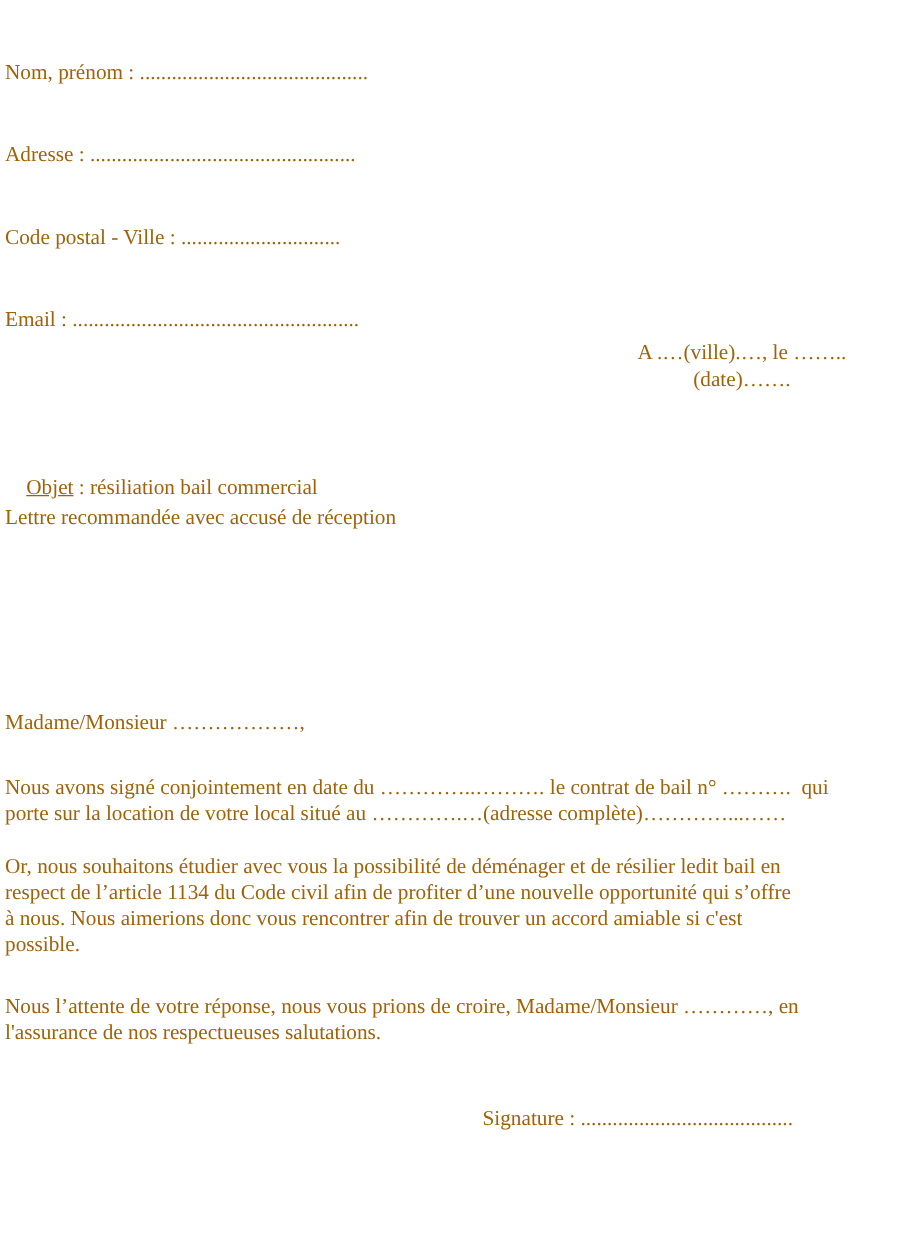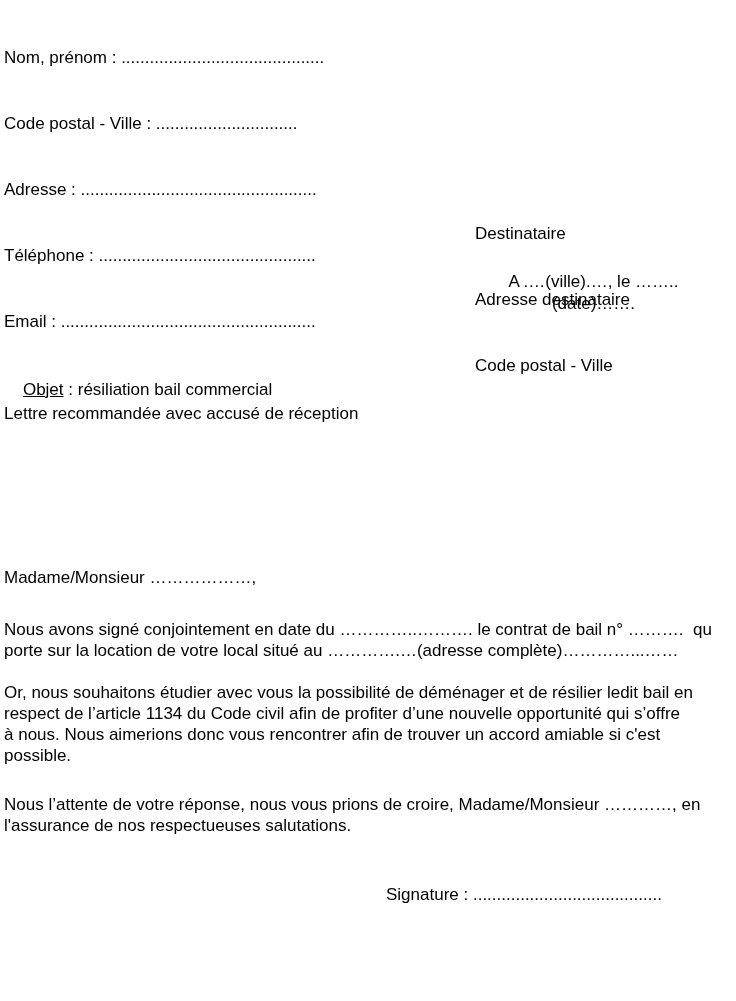--- a/index.html
+++ b/index.html
@@ -1,22 +1,22 @@
 <!DOCTYPE html>
 <html><head>
 <meta charset="utf-8">
 <style>
   html, body { margin: 0; padding: 0; background: #ffffff; }
   .page {
     position: relative;
     width: 712px;
     height: 1001px;
     background: #ffffff;
-    color: #000000;
-    font-family: Liberation Sans, sans-serif;
+    color: #a16207;
+    font-family: Liberation Serif, serif;
     overflow: hidden;
   }
   .abs { position: absolute; white-space: pre-wrap; }
   .addr { font-size: 17px; line-height: 22px; }
   .body-text { font-size: 17px; line-height: 21px; }
   .sender-block   { left: 4px;  top: 3px; }
   .recipient-block{ left: 475px; top: 179px; }
   .date-line      { left: 475px; top: 271px; text-align: center; }
   .subject-line   { left: 4px;  top: 358px; }
   .subject-label  { text-decoration: underline; }
@@ -27,31 +27,25 @@
   .para-3         { left: 4px;  top: 794px; width: 732px; }
   .signature-line { left: 386px; top: 884px; }
 </style>
 </head>
 <body>
 
 <div class="page">
 
   <div class="abs addr sender-block">
     <div>Nom, prénom : ...........................................</div>
+    <div>Adresse : ..................................................</div>
     <div>Code postal - Ville : ..............................</div>
-    <div>Adresse : ..................................................</div>
-    <div>Téléphone : ..............................................</div>
     <div>Email : ......................................................</div>
   </div>
 
-  <div class="abs addr recipient-block">
-    <div>Destinataire</div>
-    <div>Adresse destinataire</div>
-    <div>Code postal - Ville</div>
-  </div>
 
   <div class="abs addr date-line">A .…(ville).…, le ……..(date)…….</div>
 
   <div class="abs body-text subject-line">
     <span class="subject-label">Objet</span><span> : résiliation bail commercial</span>
   </div>
 
   <div class="abs body-text delivery-note">Lettre recommandée avec accusé de réception</div>
 
   <div class="abs body-text salutation">Madame/Monsieur ………………,</div>

